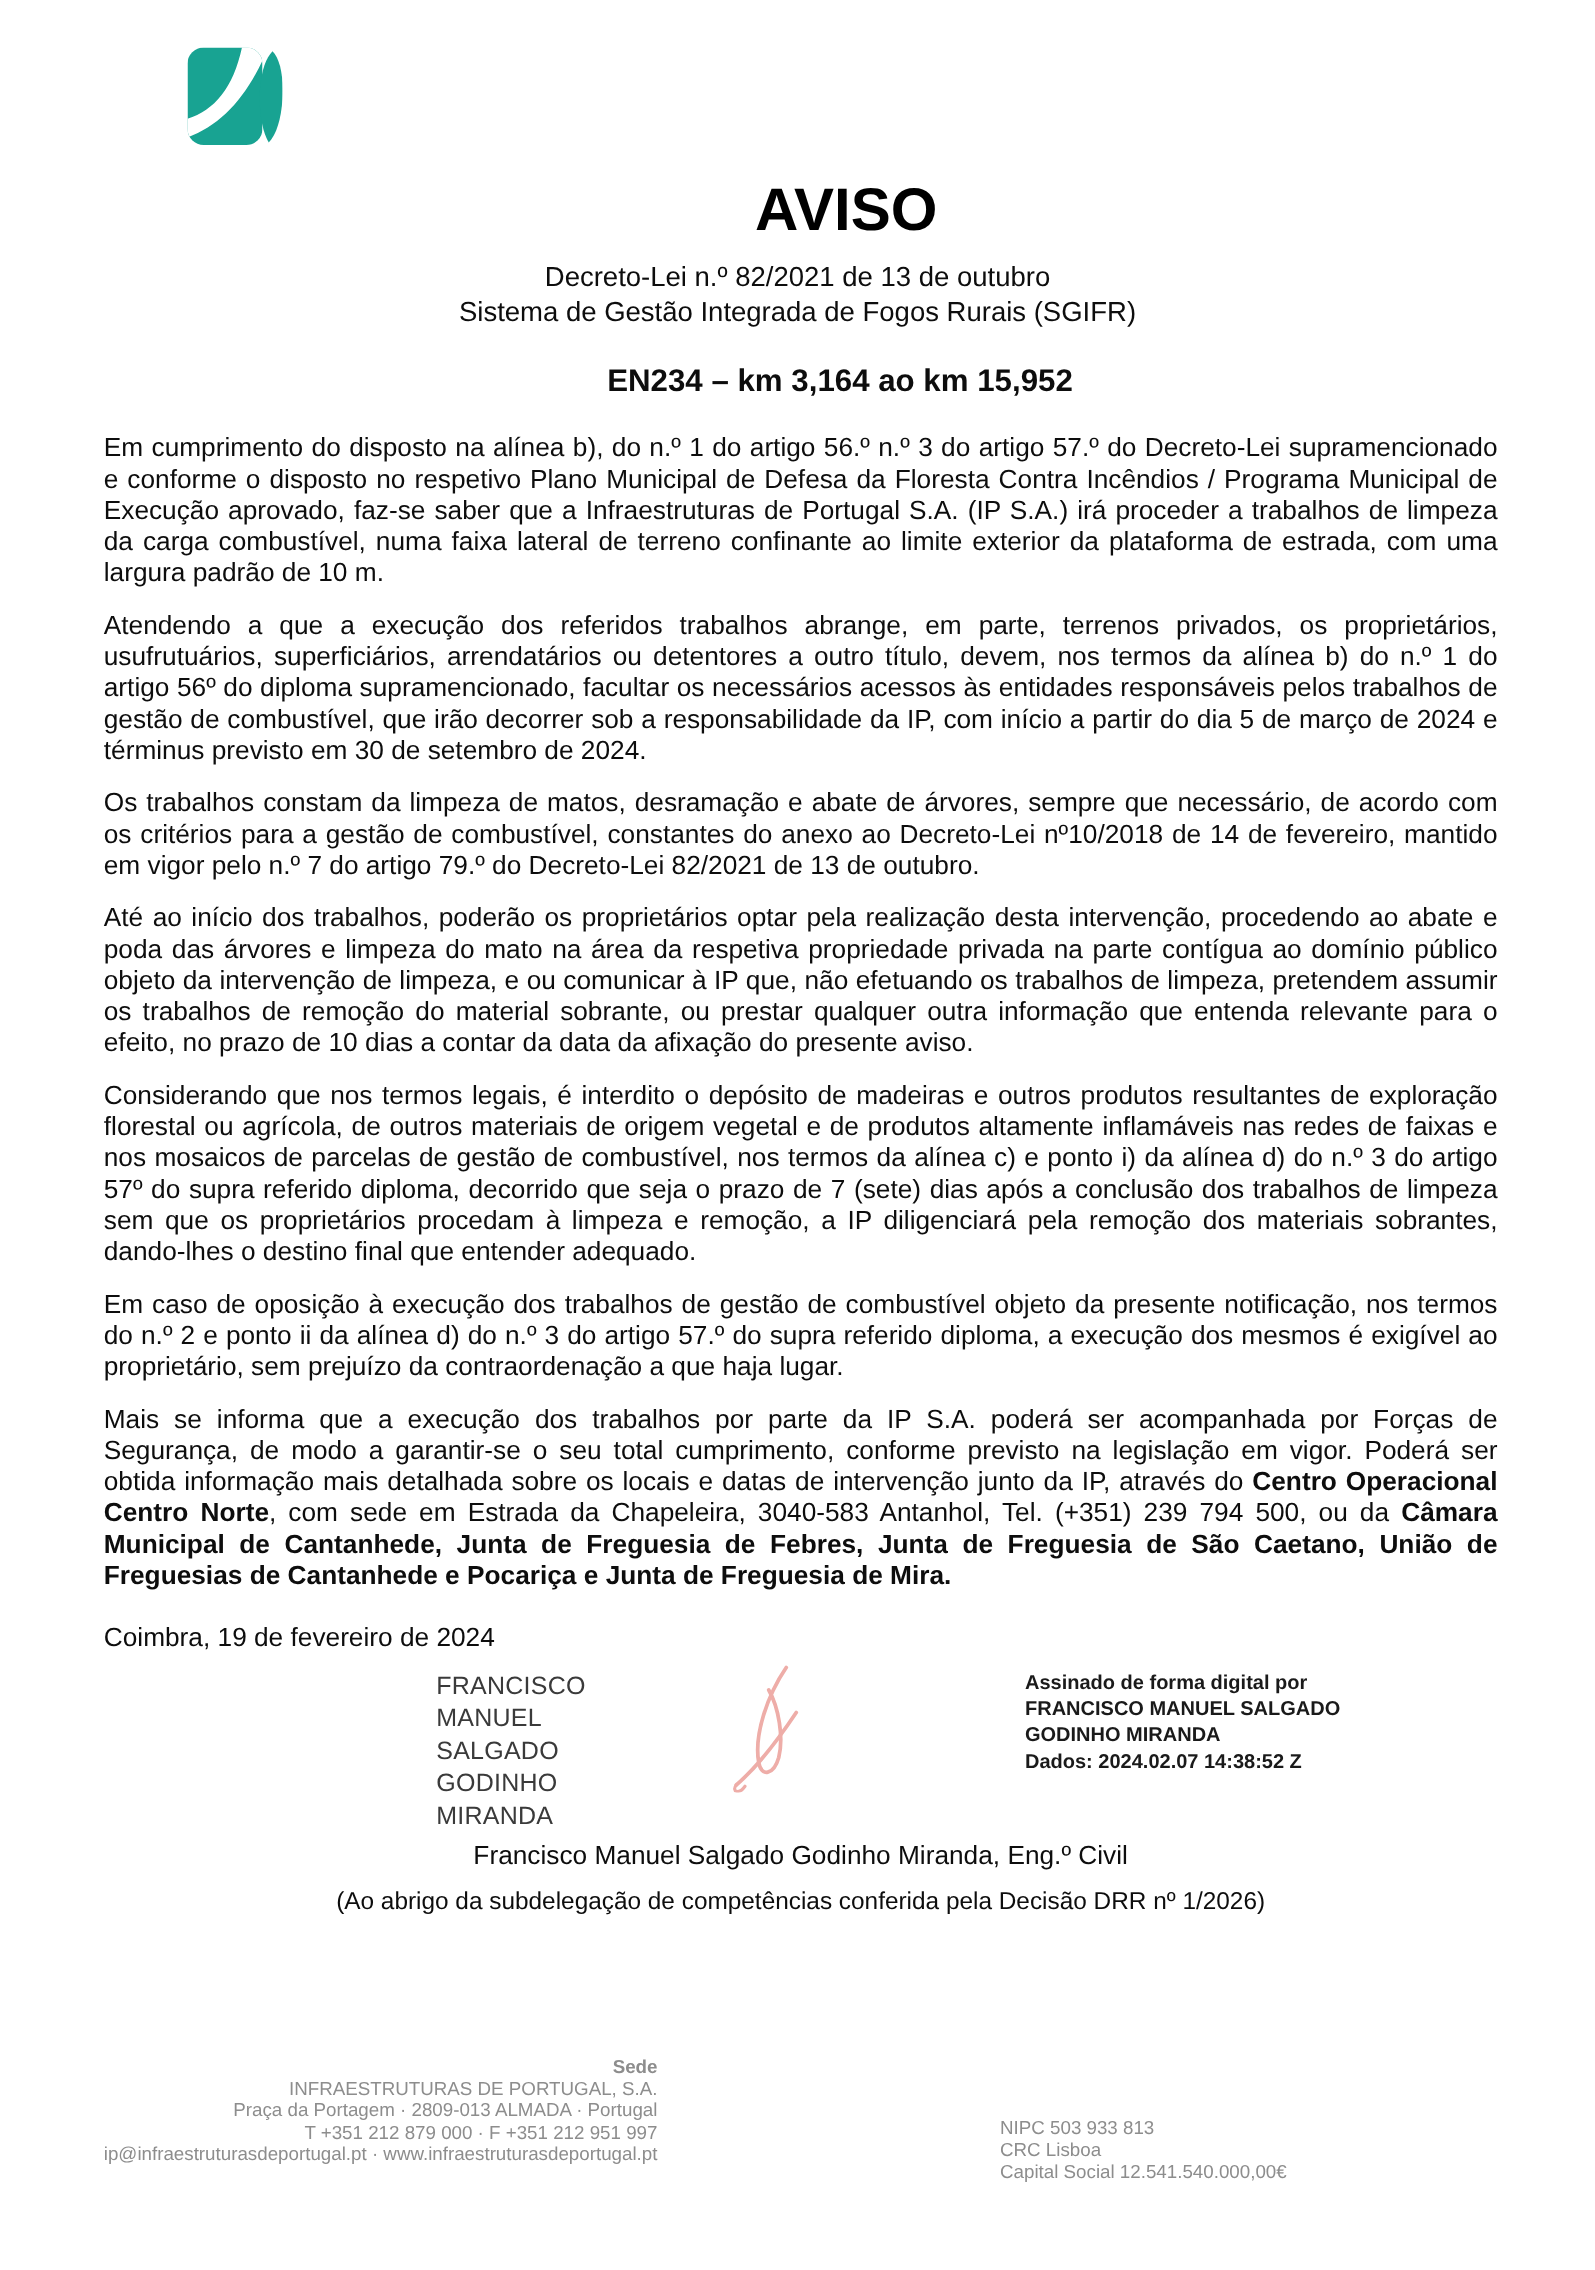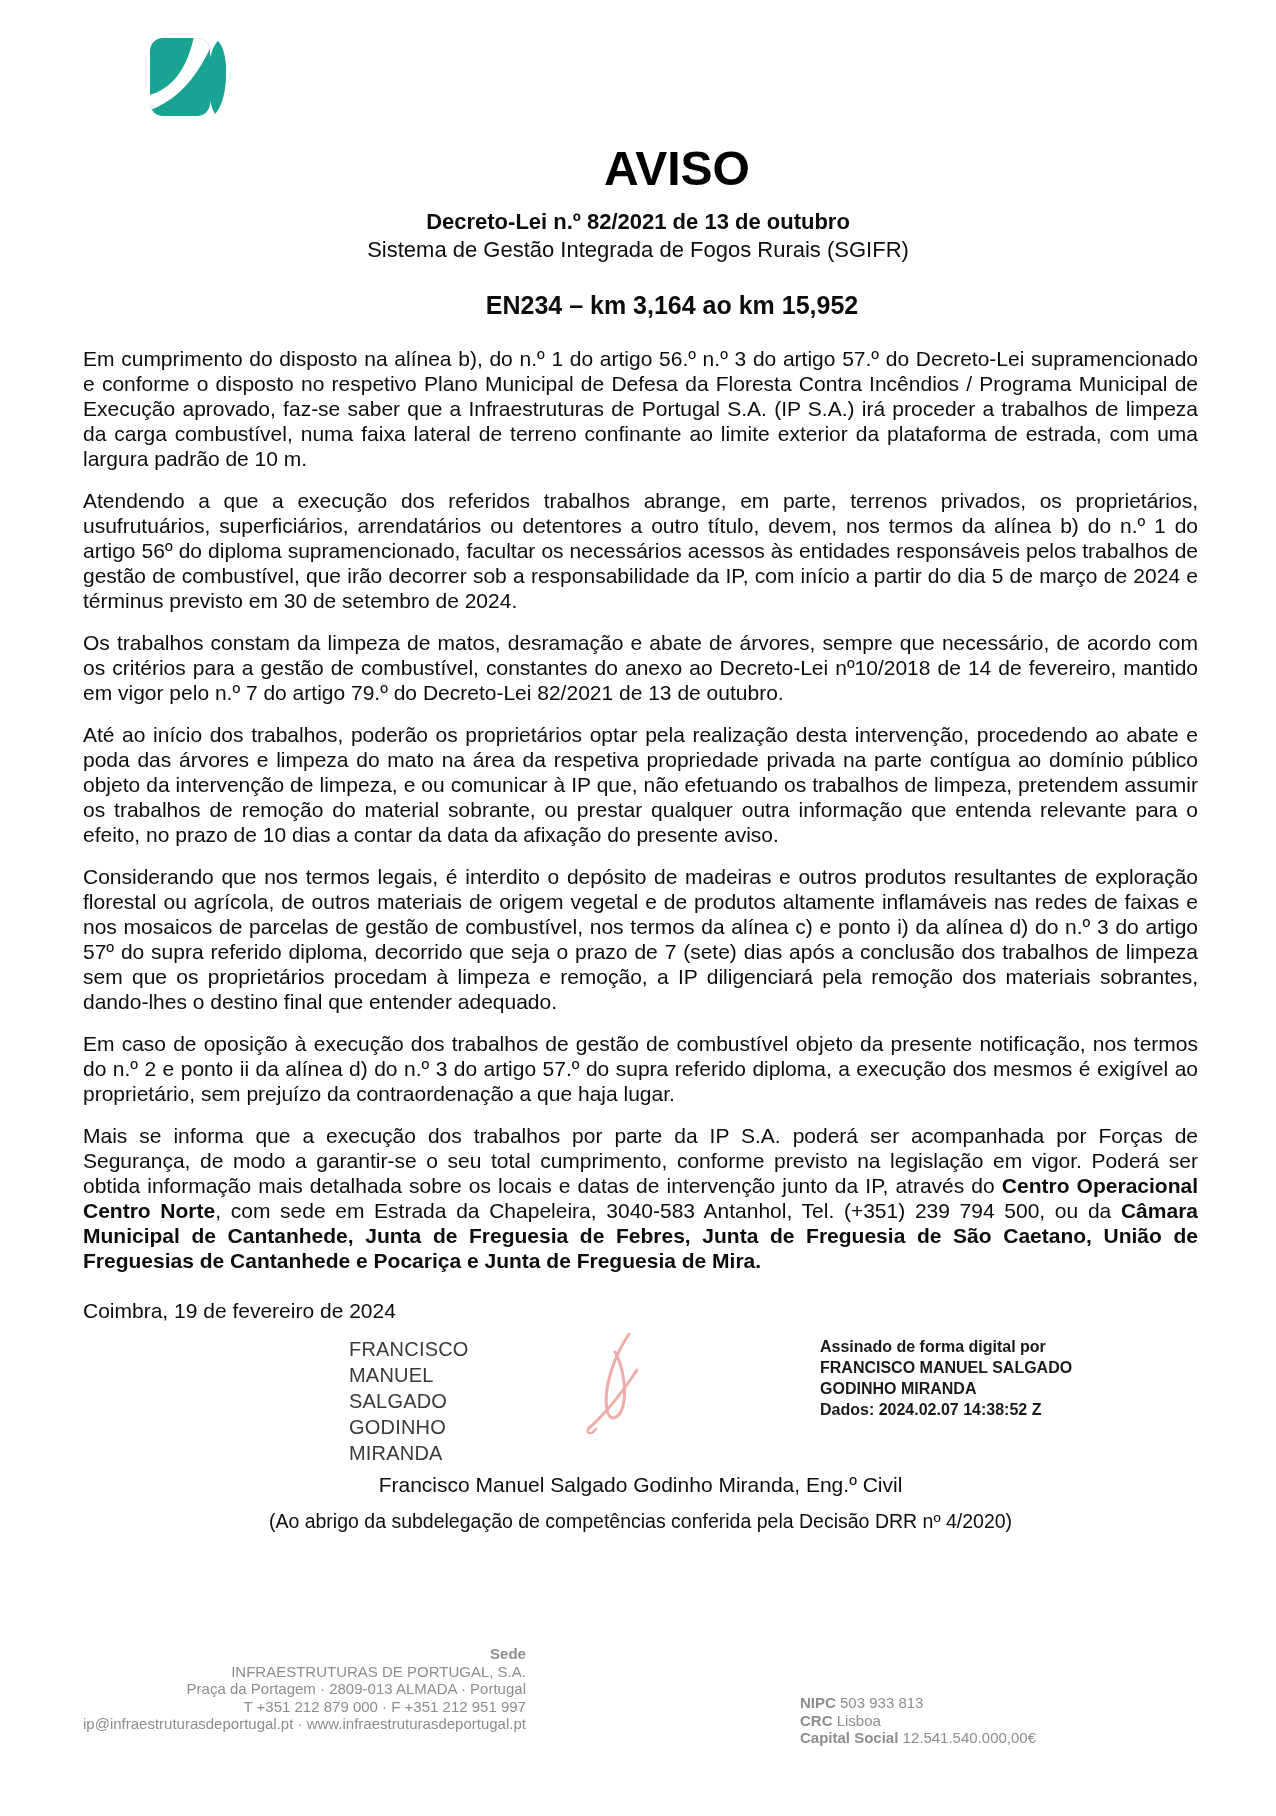--- a/index.html
+++ b/index.html
@@ -13,41 +13,41 @@
   }
   
   .logo{position:absolute;left:150px;top:38px;display:flex;align-items:flex-start;}
   .logo-mark{flex:0 0 auto;}
   .logo-text{margin-left:16px;margin-top:14px;color:#231f20;}
   .logo-line1{font-size:28px;font-weight:700;line-height:32px;letter-spacing:.2px;}
   .logo-line2{font-size:27px;font-weight:300;line-height:30px;letter-spacing:2px;}
   
   .title{position:absolute;top:144px;left:0;width:100%;text-align:center;
          font-size:48px;line-height:50px;font-weight:700;color:#000;padding-left:39px;}
-  .sub1{position:absolute;top:209px;left:0;width:100%;text-align:center;font-size:22px;line-height:26px;font-weight:bold;}
+  .sub1{position:absolute;top:209px;left:0;width:100%;text-align:center;font-size:22px;line-height:26px;}
   .sub2{position:absolute;top:237px;left:0;width:100%;text-align:center;font-size:22px;line-height:26px;}
   .road{position:absolute;top:291px;left:0;width:100%;text-align:center;
         font-size:25px;line-height:28px;font-weight:700;padding-left:34px;}
   
   .body-text{position:absolute;top:346px;left:83px;right:78px;}
   .body-text p{margin:0 0 17px 0;font-size:21px;line-height:25px;text-align:justify;}
   .dateline{margin-top:25px;font-size:21px;line-height:26px;}
   
   .sig-role{margin:58px 0 0 266px;font-size:21px;line-height:26px;}
   .sig-row{position:relative;margin:12px 0 0 266px;display:flex;align-items:flex-start;}
   .signer-name{width:175px;font-size:20px;line-height:26px;font-weight:500;color:#3a3a3a;letter-spacing:.2px;}
   .sig-flourish{position:absolute;left:236px;top:-6px;}
   .digital-text{margin-left:296px;font-size:16px;line-height:21px;font-weight:600;color:#1a1a1a;}
   .typed-name{margin-top:6px;text-align:center;font-size:21px;line-height:26px;}
   .delegation{margin-top:11px;text-align:center;font-size:19.5px;line-height:24px;}
   
   .footer-left{position:absolute;left:83px;top:1645px;color:#8d8d8d;font-size:15px;line-height:17.5px;text-align:right;}
   .footer-left .sede{font-weight:700;}
   .footer-right{position:absolute;left:800px;top:1694px;color:#8d8d8d;font-size:15px;line-height:17.5px;}
-  .footer-right b{font-weight:700;}
+  .footer-right b{font-weight:400;}
 </style>
 </head>
 <body>
 
 <div class="page">
 
   <div class="logo">
     <svg class="logo-mark" width="76" height="78" viewBox="0 0 76 78">
       <defs>
           <clipPath id="sq">
@@ -94,21 +94,21 @@
       </svg>
       <div class="digital-text">
           <div>Assinado de forma digital por</div>
           <div>FRANCISCO MANUEL SALGADO</div>
           <div>GODINHO MIRANDA</div>
           <div>Dados: 2024.02.07 14:38:52 Z</div>
         </div>
     </div>
 
     <div class="typed-name">Francisco Manuel Salgado Godinho Miranda, Eng.º Civil</div>
-    <div class="delegation">(Ao abrigo da subdelegação de competências conferida pela Decisão DRR nº 4/2020)</div>
+    <div class="delegation">(Ao abrigo da subdelegação de competências conferida pela Decisão DRR nº 1/2026)</div>
   </div>
 
   <div class="footer-left">
     <div class="sede">Sede</div>
     <div>
         <div>INFRAESTRUTURAS DE PORTUGAL, S.A.</div>
         <div>Praça da Portagem · 2809-013 ALMADA · Portugal</div>
         <div>T +351 212 879 000 · F +351 212 951 997</div>
         <div>ip@infraestruturasdeportugal.pt · www.infraestruturasdeportugal.pt</div>
       </div>

